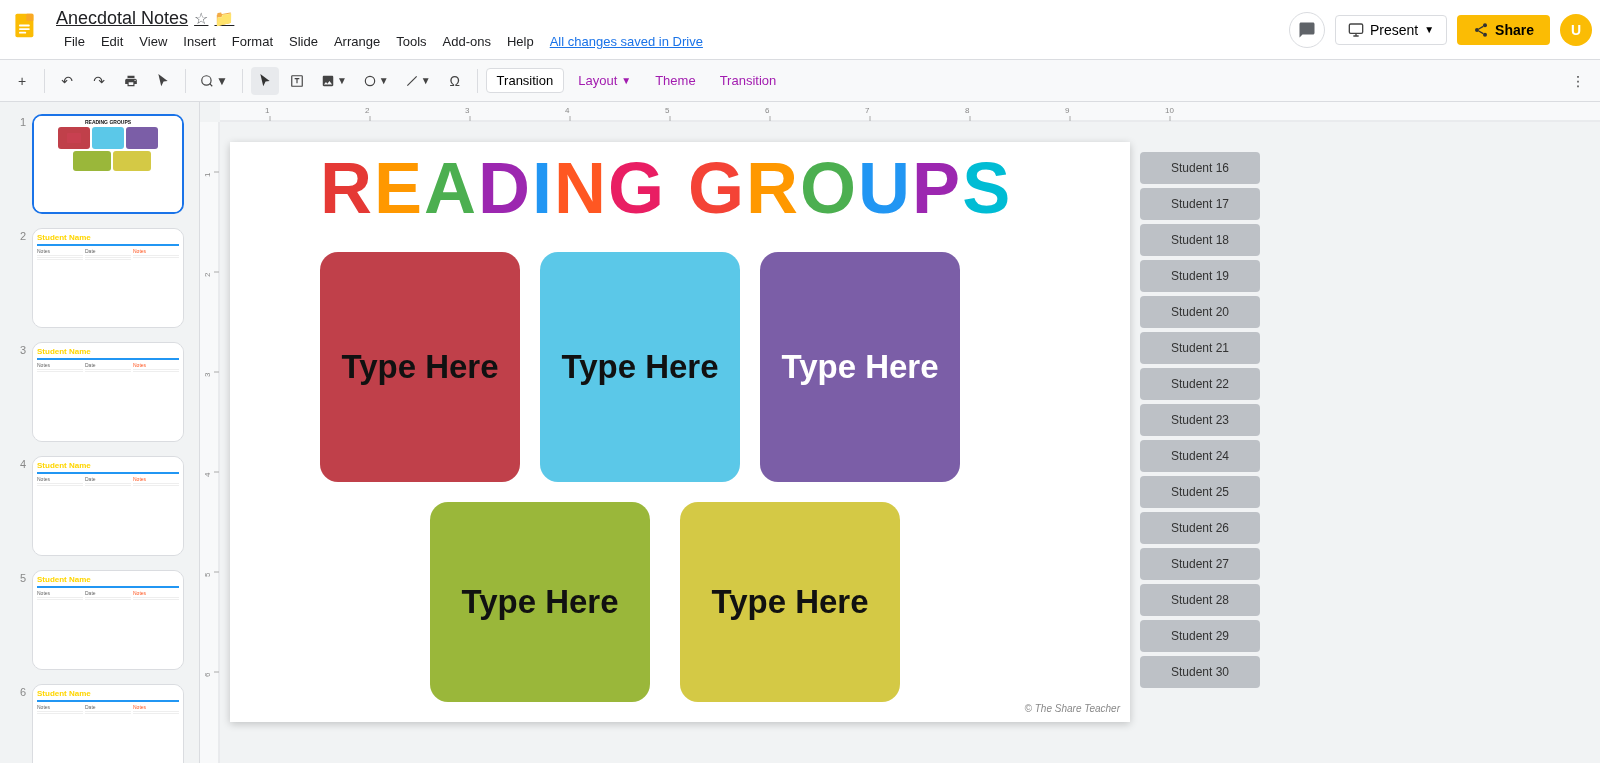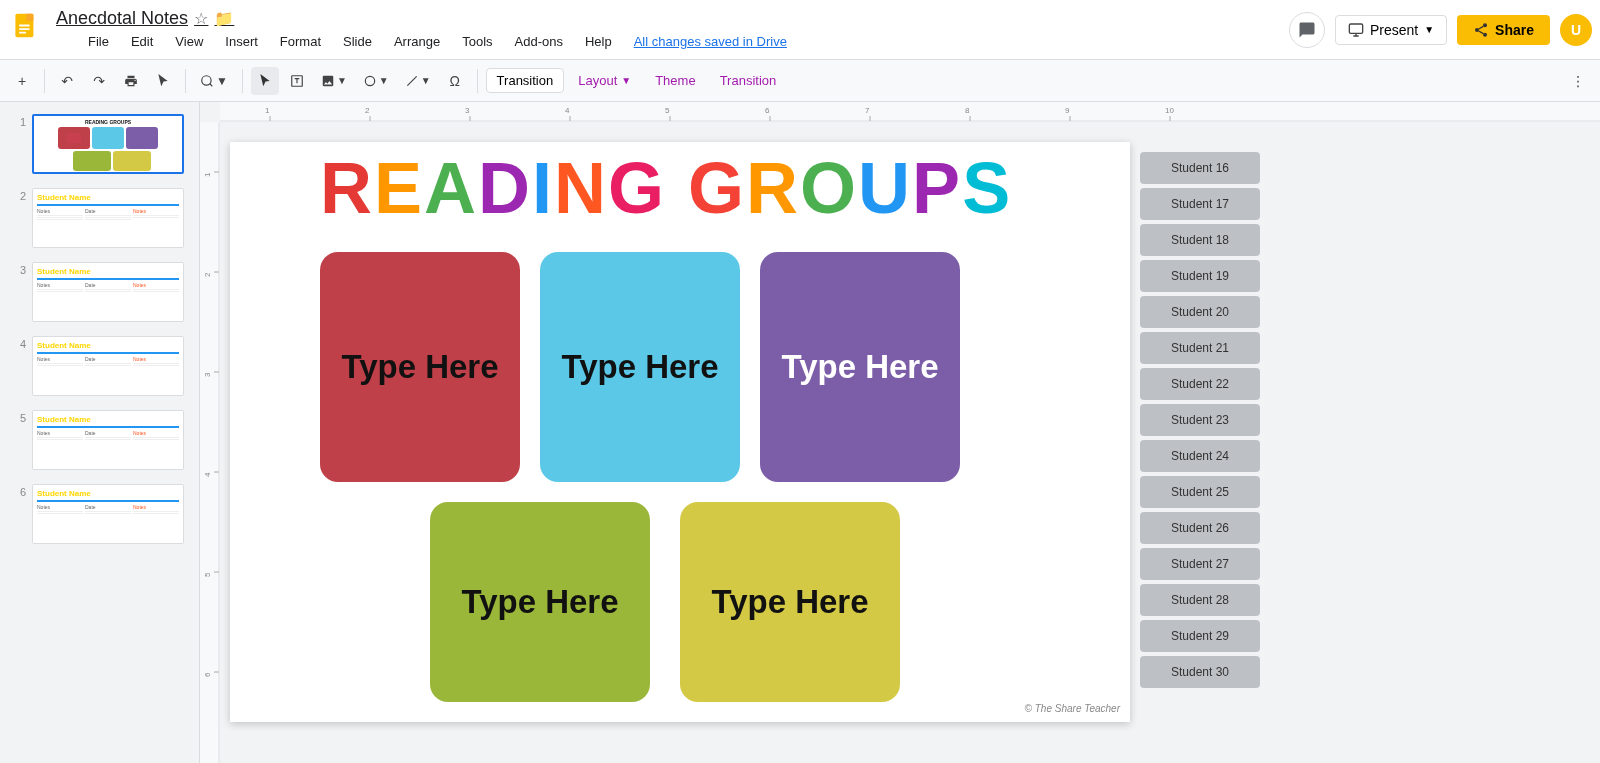--- a/index.html
+++ b/index.html
@@ -9,21 +9,21 @@
     #topbar {
       display: flex; align-items: center; background: #fff; height: 60px;
       border-bottom: 1px solid #dadce0; padding: 0 8px; position: relative;
     }
     #app-icon { width: 40px; height: 40px; margin-right: 8px; display: flex; align-items: center; justify-content: center; }
     .app-icon-svg { width: 36px; height: 36px; }
     #title-area { display: flex; flex-direction: column; flex: 1; }
     #doc-title { font-size: 18px; color: #202124; font-weight: 500; display: flex; align-items: center; gap: 6px; text-decoration: underline; }
     #doc-title span { cursor: pointer; }
     .title-icons { display: flex; gap: 6px; align-items: center; color: #5f6368; font-size: 18px; }
-    #menu-bar { display: flex; gap: 6px; margin-top: 2px; margin-left: 24px; }
+    #menu-bar { display: flex; gap: 0; margin-top: 2px; }
     .menu-item { font-size: 13px; color: #202124; padding: 3px 8px; cursor: pointer; border-radius: 4px; }
     .menu-item.link-style { text-decoration: underline; color: #1a73e8; }
     #topbar-right { display: flex; align-items: center; gap: 10px; }
     .icon-btn { width: 36px; height: 36px; border-radius: 50%; display: flex; align-items: center; justify-content: center; cursor: pointer; border: 1px solid #dadce0; background: #fff; font-size: 16px; color: #5f6368; }
     .present-btn { display: flex; align-items: center; background: #fff; border: 1px solid #dadce0; border-radius: 4px; padding: 6px 12px; cursor: pointer; font-size: 14px; gap: 6px; }
     .share-btn { background: #fbbc04; border: none; border-radius: 4px; padding: 7px 16px; cursor: pointer; font-size: 14px; font-weight: 600; display: flex; align-items: center; gap: 6px; }
     .avatar { width: 32px; height: 32px; border-radius: 50%; background: #fbbc04; display: flex; align-items: center; justify-content: center; font-size: 14px; font-weight: bold; color: #fff; cursor: pointer; }
 
     
     #toolbar {
@@ -36,21 +36,21 @@
     .bg-btn { display: flex; align-items: center; gap: 4px; padding: 4px 10px; background: #fff; border: 1px solid #dadce0; border-radius: 4px; cursor: pointer; font-size: 13px; }
     .layout-btn, .theme-btn, .transition-btn { display: flex; align-items: center; gap: 4px; padding: 4px 10px; background: transparent; border: none; border-radius: 4px; cursor: pointer; font-size: 13px; color: #a21caf; }
 
     
     #main { display: flex; height: calc(763px - 102px); }
 
     
     #slide-panel { width: 200px; background: #f1f3f4; border-right: 1px solid #dadce0; overflow-y: auto; padding: 8px; display: flex; flex-direction: column; gap: 6px; }
     .slide-thumb { display: flex; gap: 6px; align-items: flex-start; cursor: pointer; padding: 4px; border-radius: 4px; }
     .slide-num { font-size: 11px; color: #888; width: 14px; text-align: right; padding-top: 2px; }
-    .thumb-img { width: 152px; height: 60px; background: #fff; border: 1px solid #dadce0; border-radius: 2px; overflow: hidden; position: relative; display: flex; align-items: center; justify-content: center; }
+    .thumb-img { width: 152px; height: 100px; background: #fff; border: 1px solid #dadce0; border-radius: 10px; overflow: hidden; position: relative; display: flex; align-items: center; justify-content: center; }
     .thumb-img.active { border: 2px solid #1a73e8; }
 
     
     #editor-area { flex: 1; display: flex; flex-direction: column; overflow: hidden; position: relative; }
     #ruler-h { height: 20px; background: #f8f9fa; border-bottom: 1px solid #dadce0; position: relative; margin-left: 20px; }
 
     
     #canvas-wrapper { flex: 1; overflow: auto; position: relative; background: #f1f3f4; }
     #canvas { position: relative; margin: 20px auto; width: 900px; height: 580px; }
     #slide-canvas { width: 900px; height: 580px; background: #fff; box-shadow: 0 2px 8px rgba(0,0,0,0.2); position: relative; overflow: hidden; }

